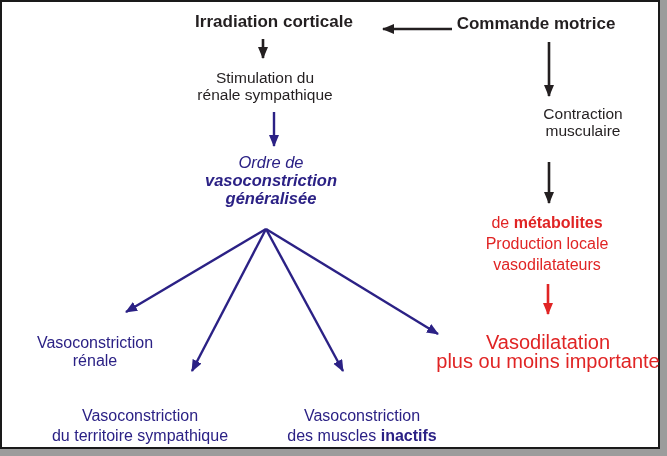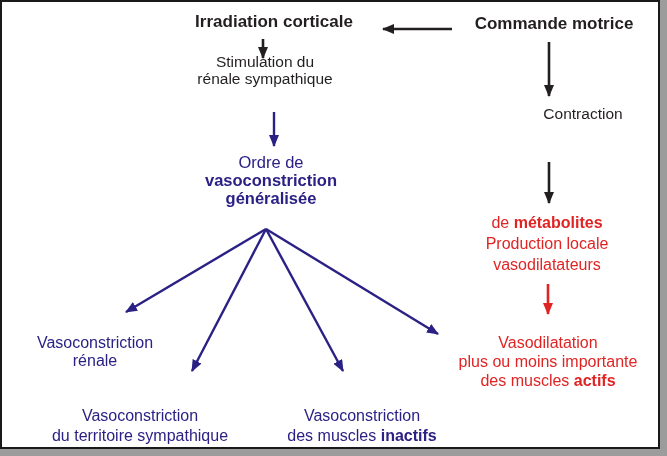--- a/index.html
+++ b/index.html
@@ -41,23 +41,23 @@
     text-align:center;
     white-space:nowrap;
     color:var(--ink);
     font-size:15.5px;
     line-height:17px;
   }
   .node.big{font-size:17px;font-weight:bold;}
   .node.navy{color:var(--navy);}
   .node.red{color:var(--red);}
   .node .b{font-weight:bold;}
-  .ordre{font-size:16.5px;line-height:18px;}
+  .ordre{font-size:16.5px;line-height:18px;font-style:italic;}
   .prod{line-height:21px;font-size:16px;}
-  .vaso-b{line-height:19px;font-size:16px;}
+  .vaso-b{line-height:19px;font-size:20px;}
   .bot{line-height:20px;font-size:16px;}
   .renale{line-height:18px;font-size:16px;}
 </style>
 </head>
 <body>
 
 <div class="canvas">
 
   <div class="frame"></div>
 
@@ -84,31 +84,32 @@
     <line class="navy" x1="266" y1="229" x2="126" y2="312" marker-end="url(#ah-navy)"></line>
     <line class="navy" x1="266" y1="229" x2="192" y2="371" marker-end="url(#ah-navy)"></line>
     <line class="navy" x1="266" y1="229" x2="343" y2="371" marker-end="url(#ah-navy)"></line>
     <line class="navy" x1="266" y1="229" x2="438" y2="334" marker-end="url(#ah-navy)"></line>
   </svg>
 
   <div class="node big" style="left:274px;top:13px">
     <span>Irradiation corticale</span>
   </div>
 
-  <div class="node big" style="left:554px;top:15px">
+  <div class="node big" style="left:536px;top:15px">
     <span>Commande motrice</span>
   </div>
 
-  <div class="node" style="left:265px;top:53px">
+  <div class="node" style="left:265px;top:69px">
     <div>Stimulation du</div>
     <div>rénale sympathique</div>
   </div>
 
   <div class="node" style="left:583px;top:105px">
     <div>Contraction</div>
+    <div>musculaire</div>
   </div>
 
   <div class="node navy ordre" style="left:271px;top:153px">
     <div>Ordre de</div>
     <div class="b">vasoconstriction</div>
     <div class="b">généralisée</div>
   </div>
 
   <div class="node red prod" style="left:547px;top:212px">
     <div><span>de </span><span class="b">métabolites</span></div>
@@ -117,21 +118,20 @@
   </div>
 
   <div class="node navy renale" style="left:95px;top:334px">
     <div>Vasoconstriction</div>
     <div>rénale</div>
   </div>
 
   <div class="node red vaso-b" style="left:548px;top:333px">
     <div>Vasodilatation</div>
     <div>plus ou moins importante</div>
-    <div><span>des muscles </span><span class="b">actifs</span></div>
   </div>
 
   <div class="node navy bot" style="left:140px;top:406px">
     <div>Vasoconstriction</div>
     <div>du territoire sympathique</div>
   </div>
 
   <div class="node navy bot" style="left:362px;top:406px">
     <div>Vasoconstriction</div>
     <div><span>des muscles </span><span class="b">inactifs</span></div>

